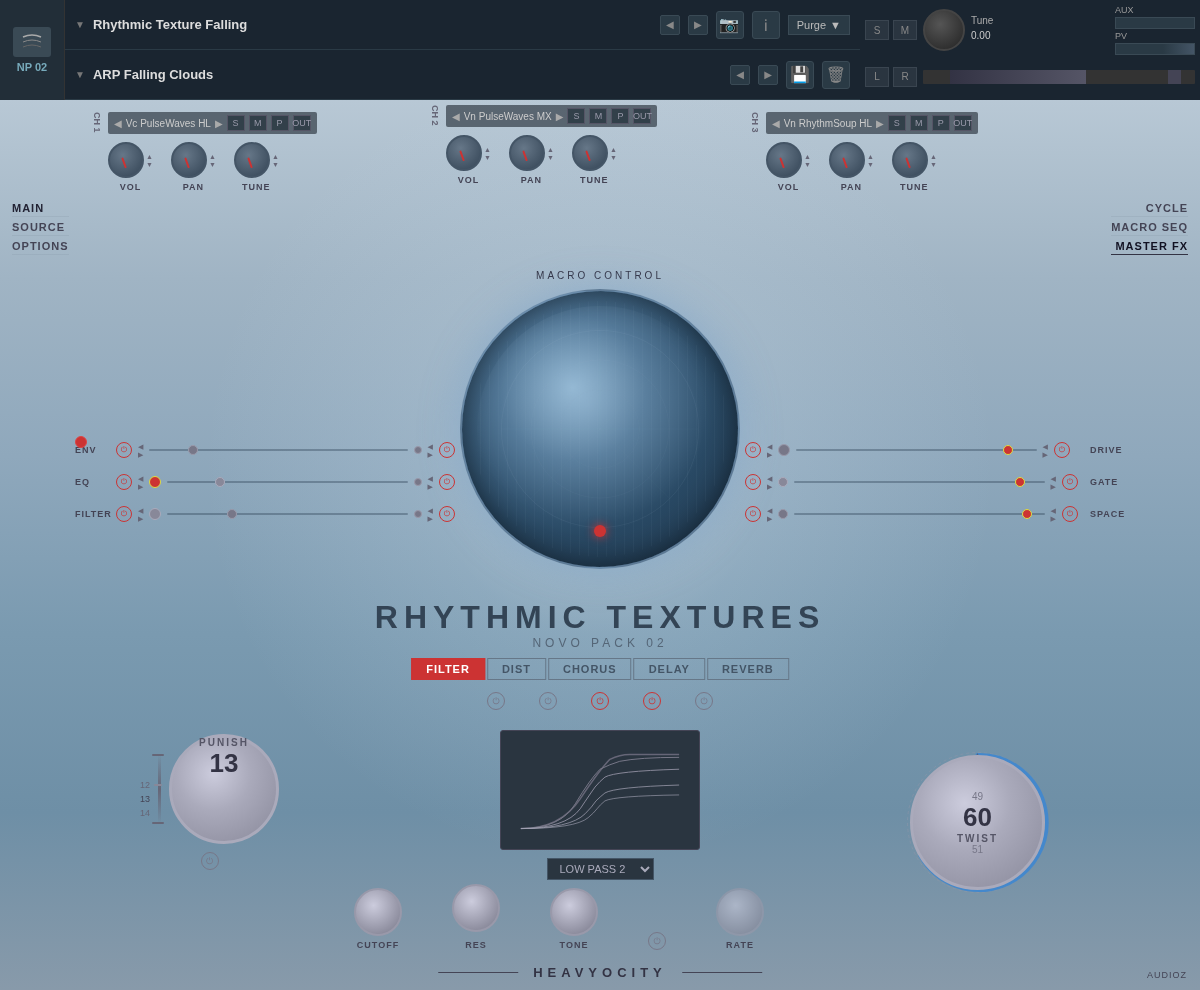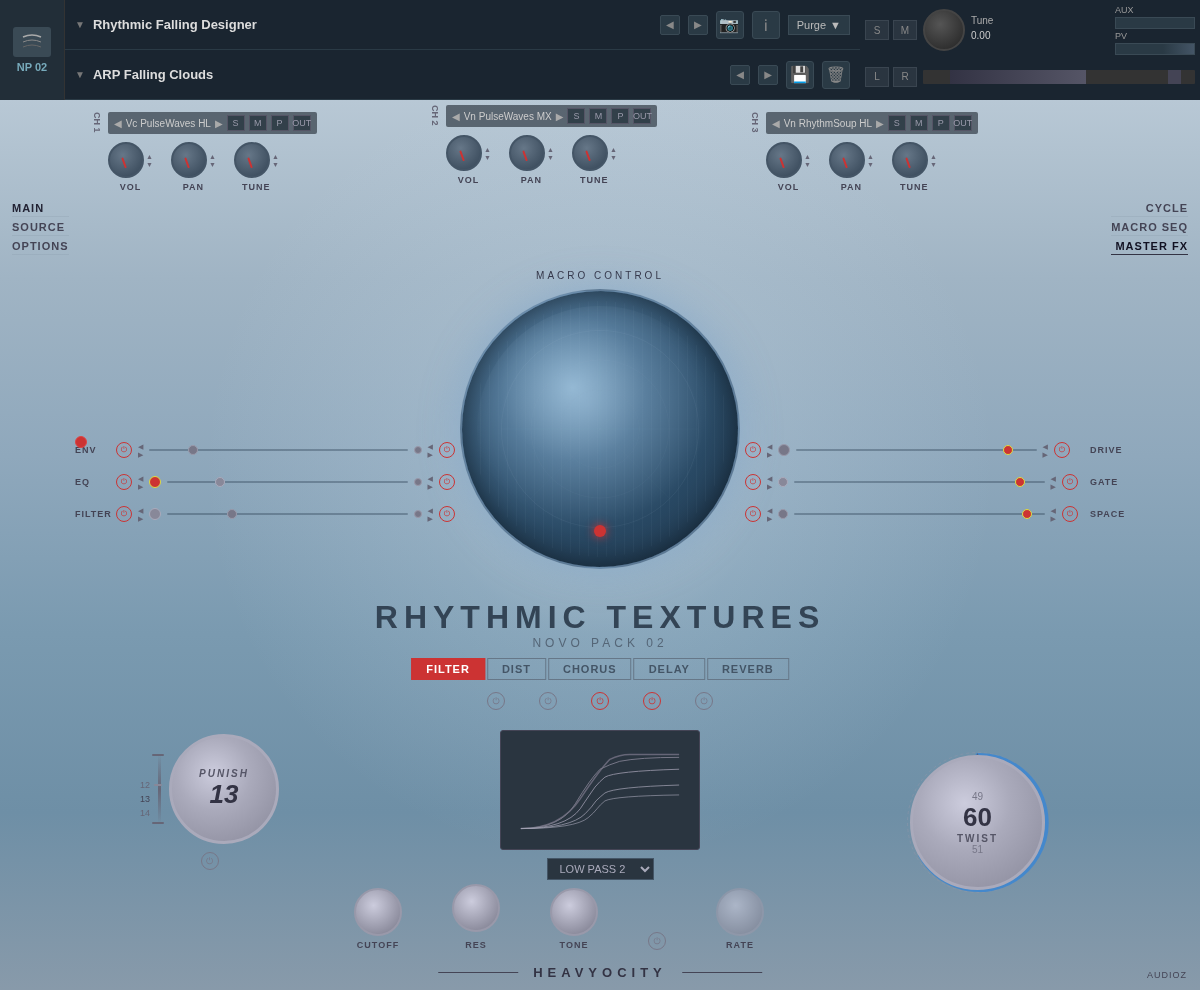--- a/index.html
+++ b/index.html
@@ -409,21 +409,21 @@
       background: #cc3333;
       color: #fff;
       border-color: #cc3333;
     }
     .punish-knob {
       width: 110px; height: 110px;
       border-radius: 50%;
       background: radial-gradient(circle at 40% 35%, #ccd, #aab 40%, #889);
       border: 3px solid #aab;
       position: relative;
-      display: flex; align-items: center; justify-content: center; font-style: italic;
+      display: flex; justify-content: center;
     }
     .filter-screen {
       width: 200px;
       height: 120px;
       background: #2a3540;
       border: 1px solid #445;
       border-radius: 3px;
       overflow: hidden;
       display: flex;
       align-items: flex-end;
@@ -536,21 +536,21 @@
       </svg>
     </div>
     <div class="np-badge">NP
 02</div>
   </div>
 
   <div class="top-middle">
 
     <div class="top-row">
       <span style="color:#777;font-size:10px;">▼</span>
-      <span class="top-row-title">Rhythmic Falling Designer</span>
+      <span class="top-row-title">Rhythmic Texture Falling</span>
       <div class="top-nav-btn">◀</div>
       <div class="top-nav-btn">▶</div>
       <div class="top-icon-btn">📷</div>
       <div class="top-icon-btn">ℹ</div>
       <div class="purge-btn">
         <span>Purge</span>
         <span>▼</span>
       </div>
     </div>
 

